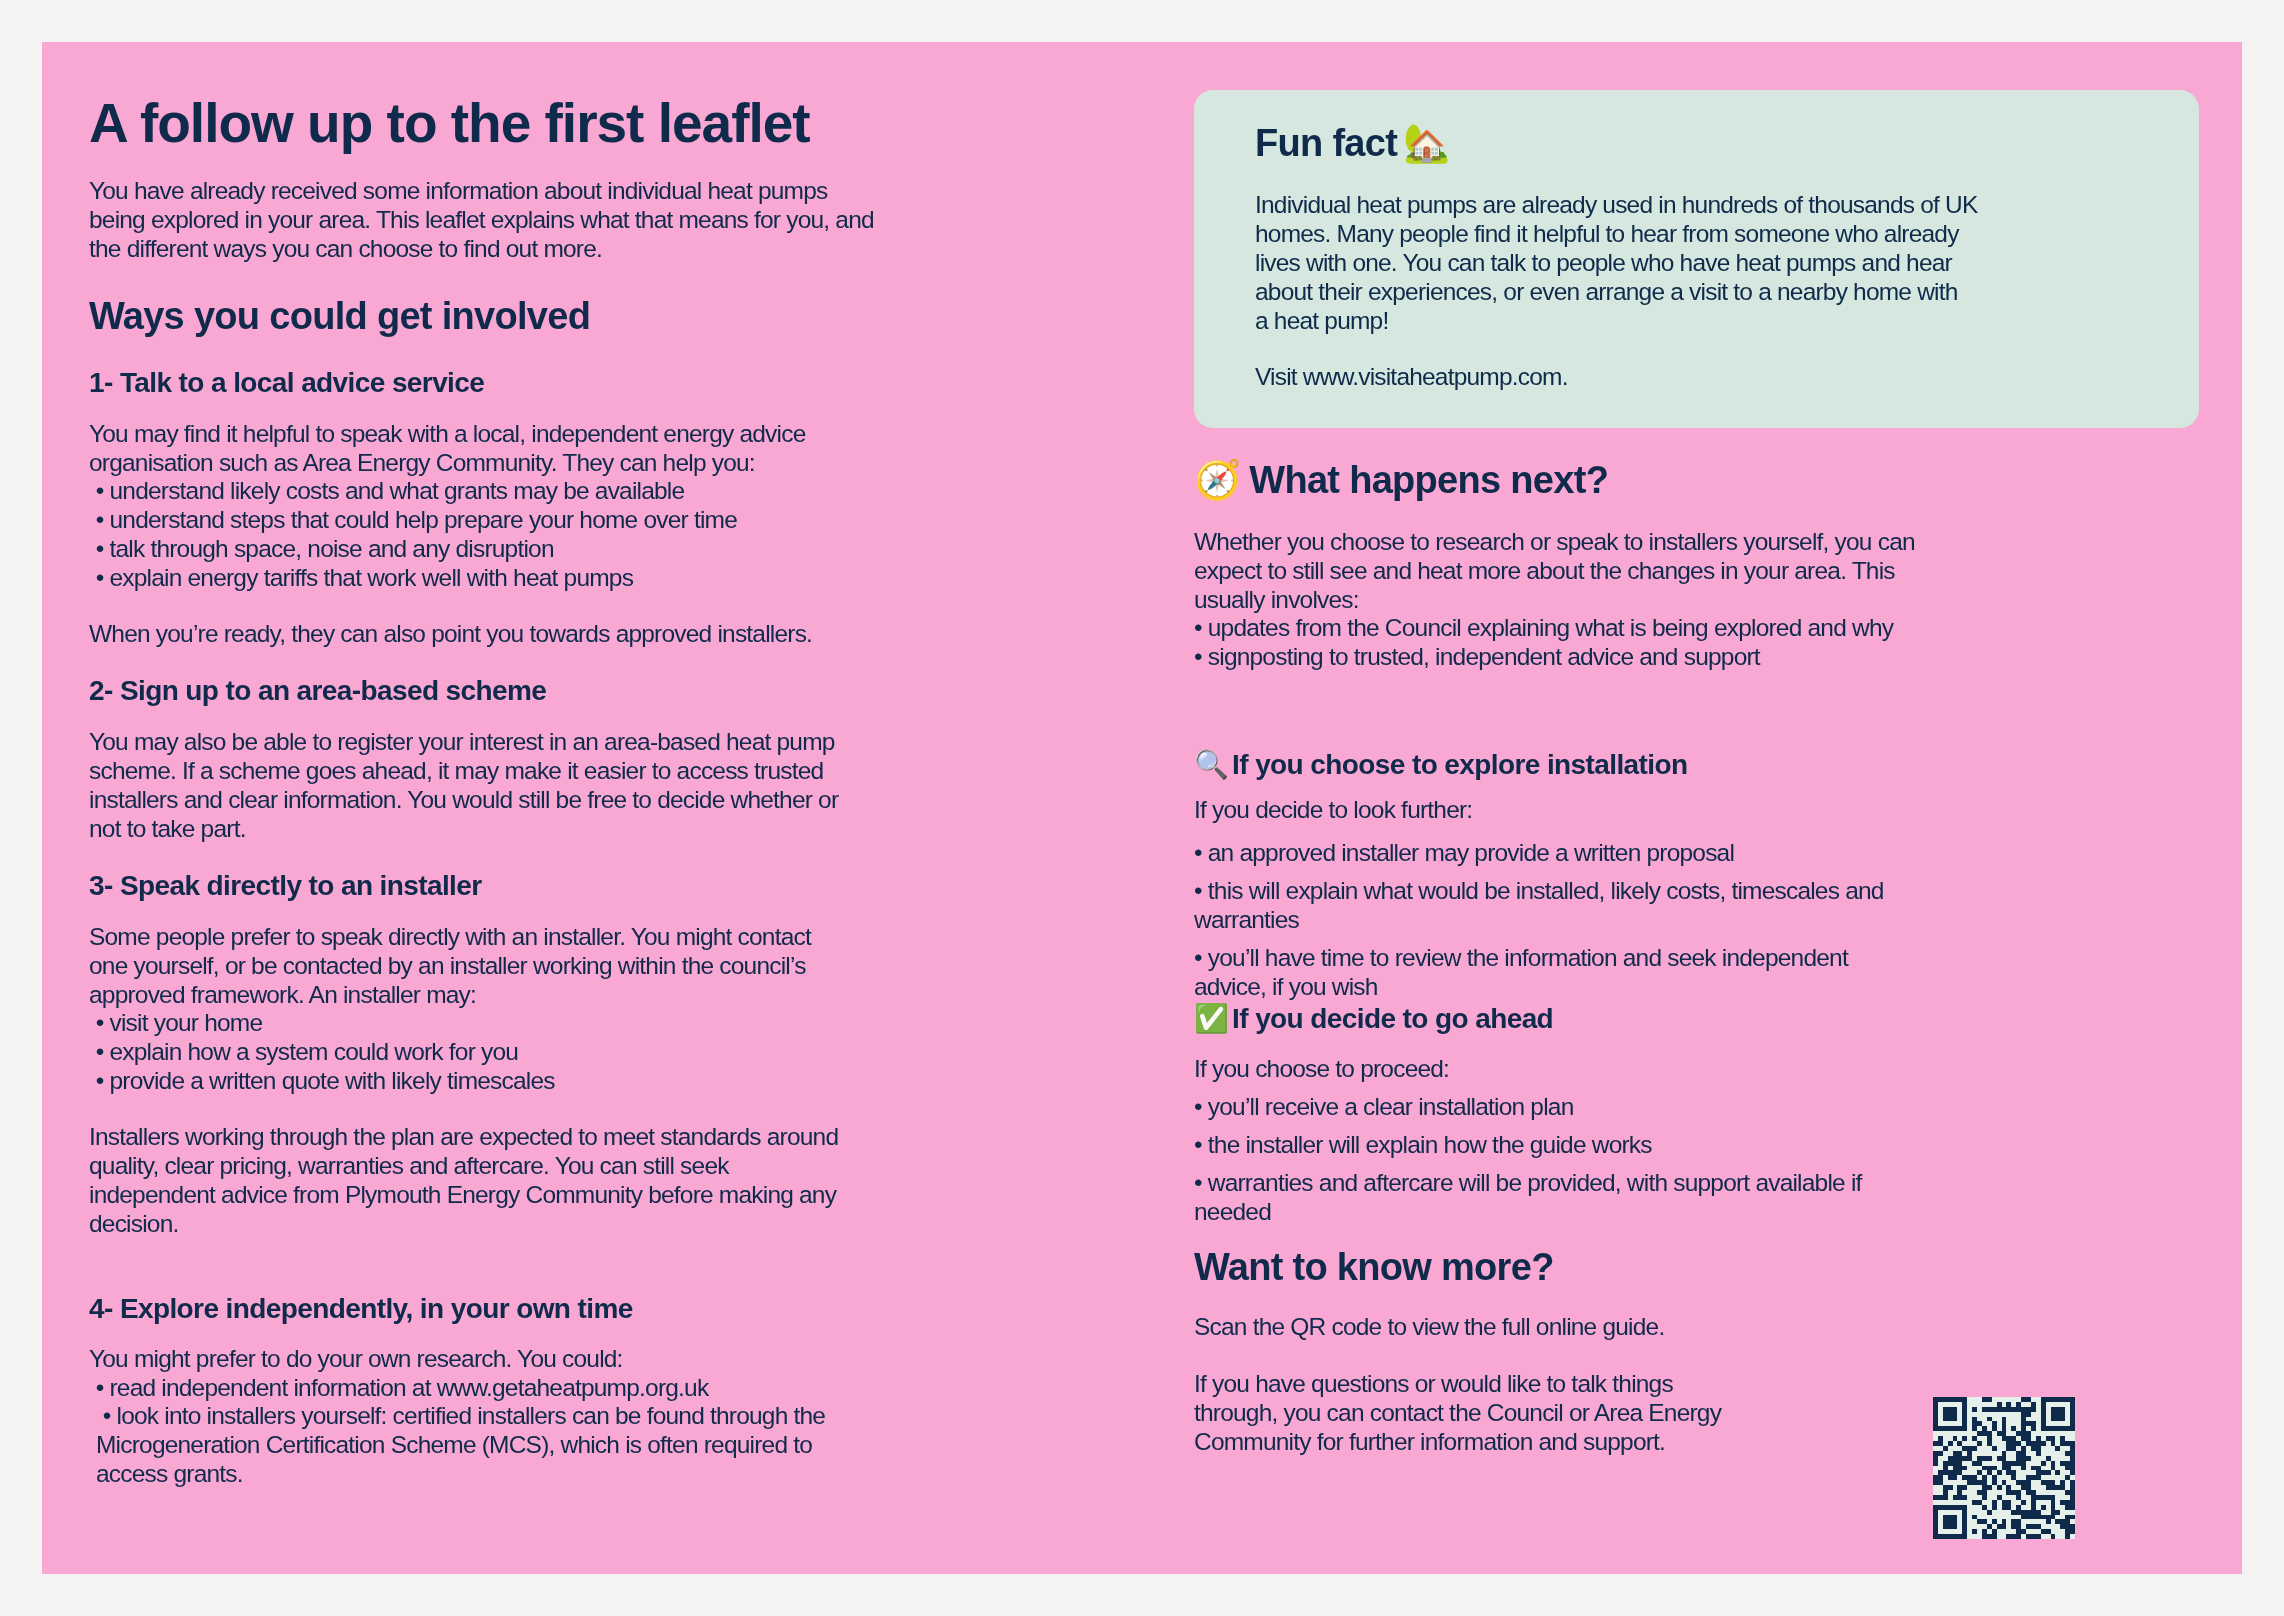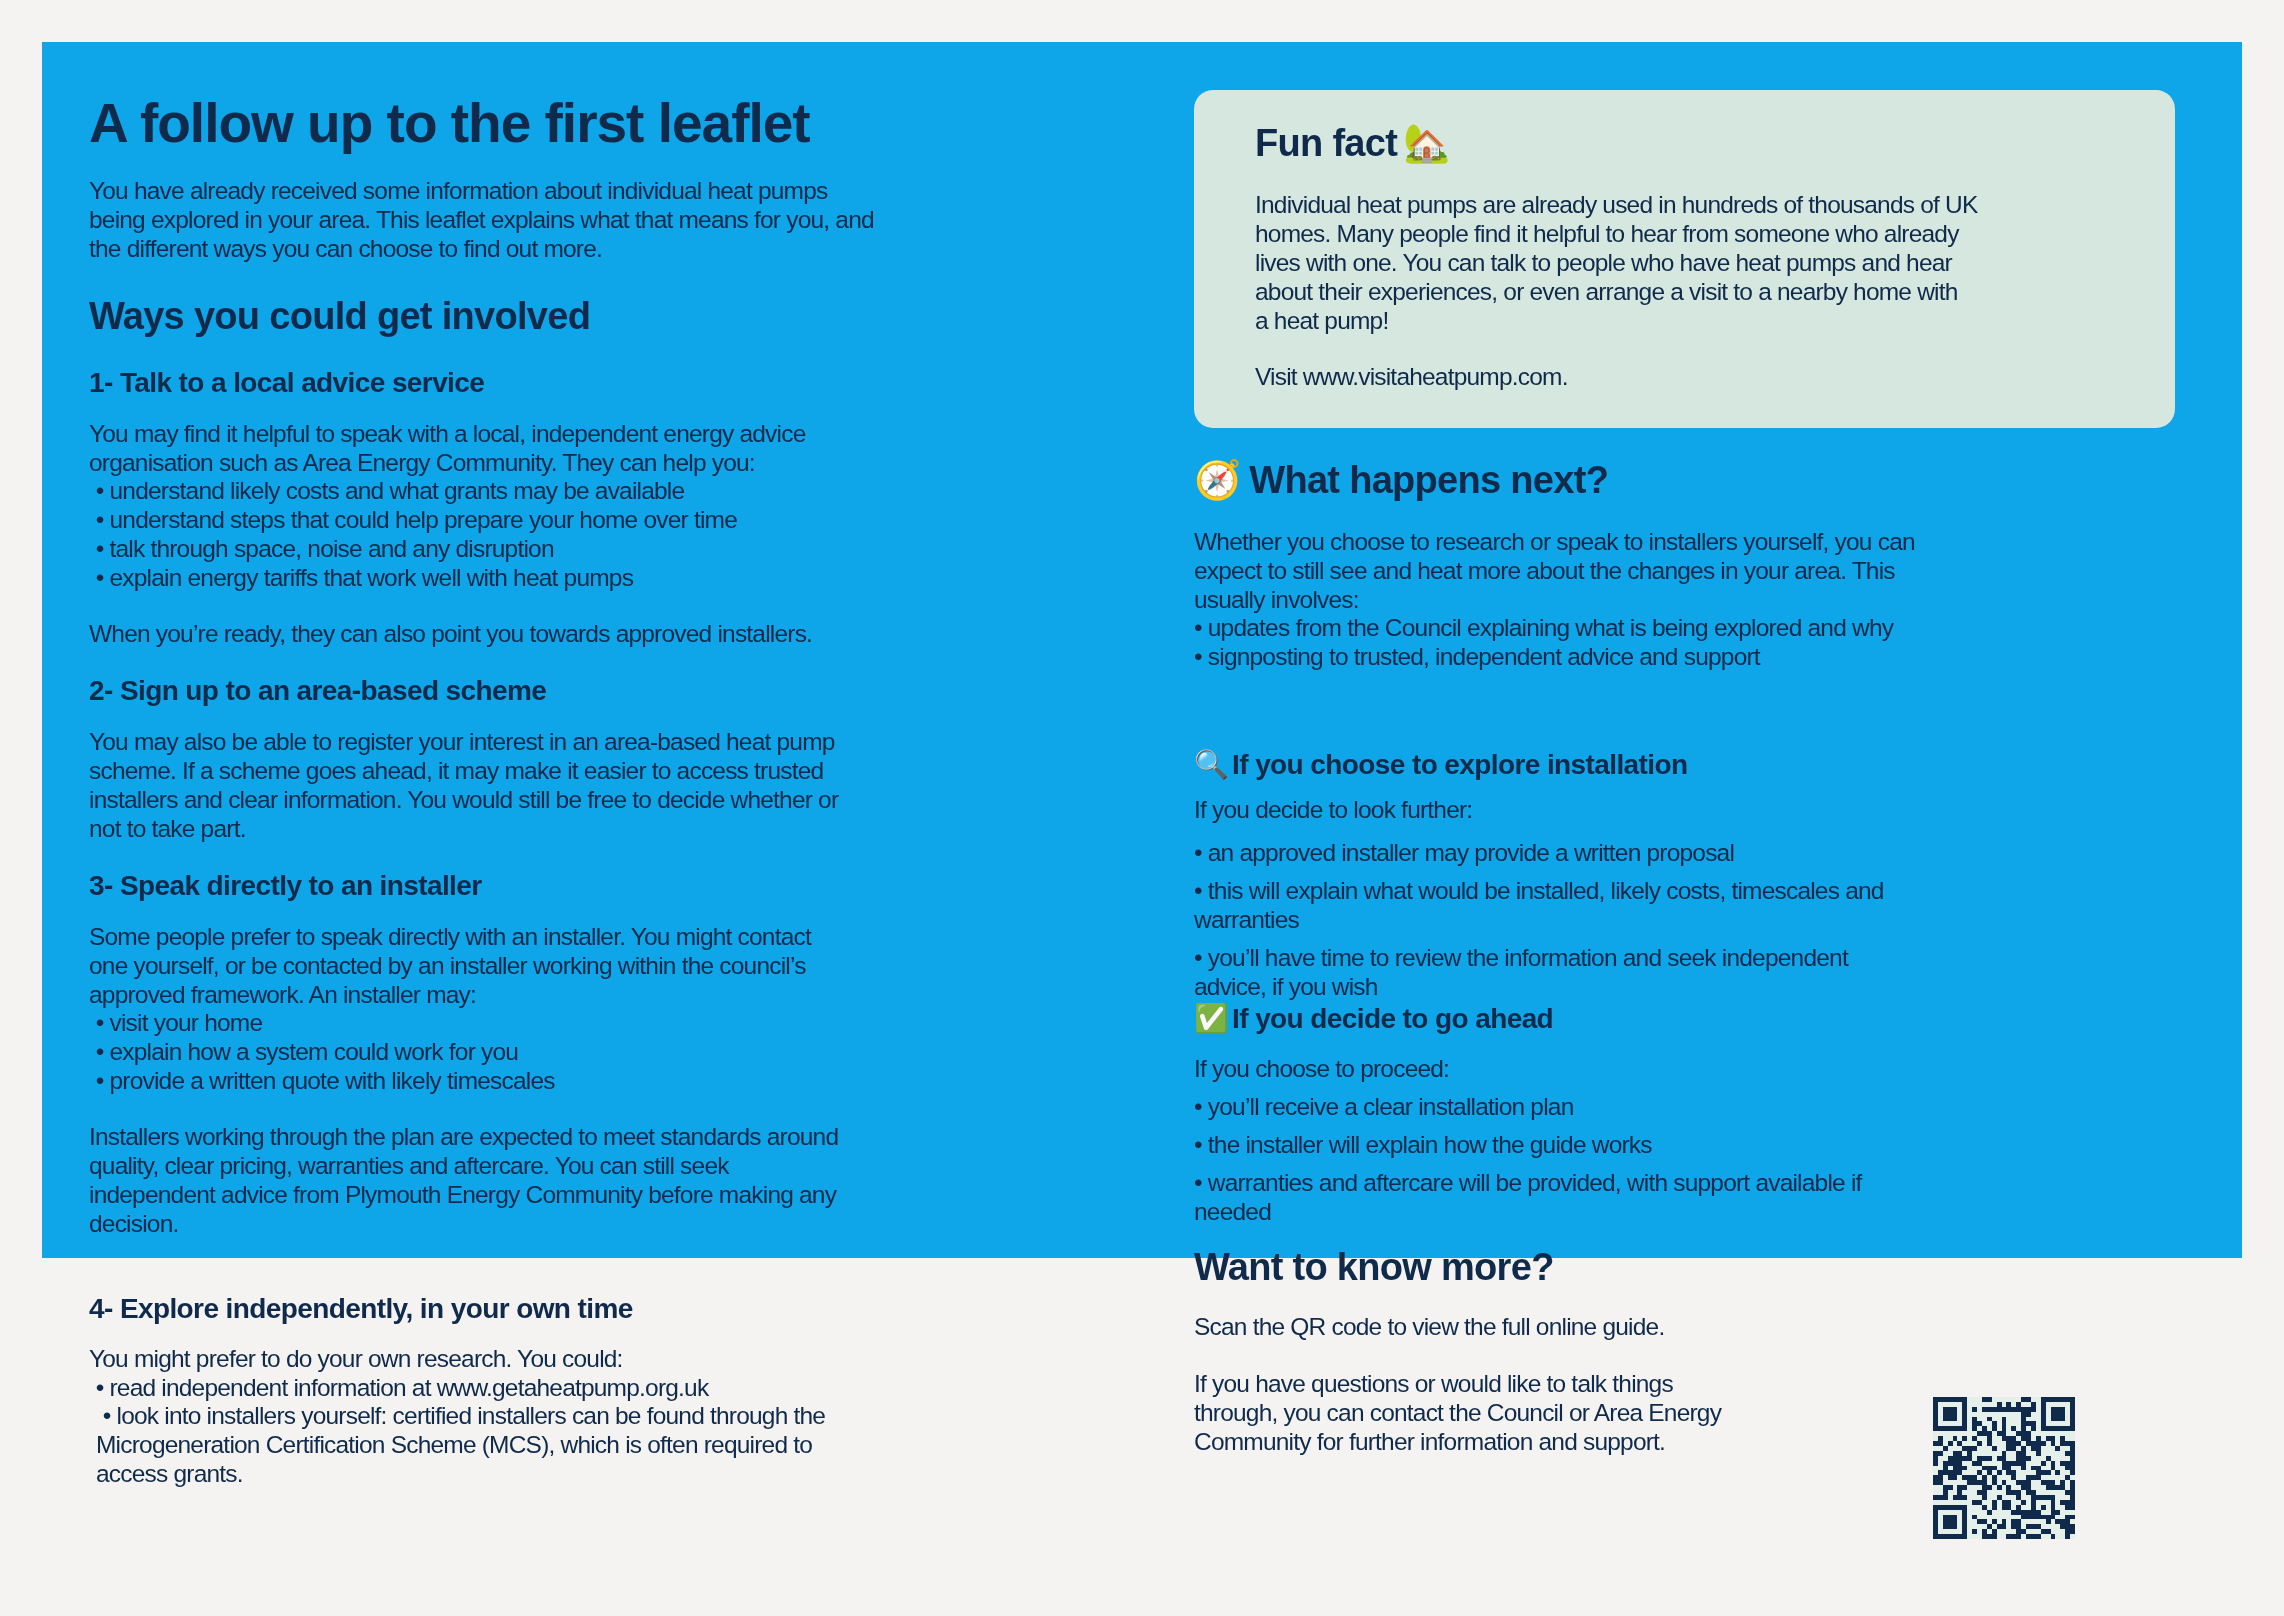--- a/index.html
+++ b/index.html
@@ -13,22 +13,22 @@
     position: relative;
     overflow: hidden;
     font-family: "Liberation Sans", "DejaVu Sans", sans-serif;
     color: #0F2A4A;
   }
   .panel {
     position: absolute;
     left: 42px;
     top: 42px;
     width: 2200px;
-    height: 1216px;
-    background: #0ea5e9;
+    height: 1532px;
+    background: #f9a8d4;
   }
   .col {
     position: absolute;
     top: 0;
   }
   .col-left {
     left: 47px;
     width: 1008px;
   }
   .col-right {
@@ -88,20 +88,21 @@
     padding-left: 6.7px;
   }
   .funfact {
     position: absolute;
     left: 1152px;
     top: 48px;
     width: 981px;
     height: 338px;
     background: #D5E7DF;
     border-radius: 19px;
+    padding-left: 24px;
   }
   .funfact h2 {
     position: absolute;
     left: 61px;
     top: 29px;
     margin: 0;
     font-size: 38px;
     font-weight: 700;
     letter-spacing: -0.7px;
     line-height: 48px;

